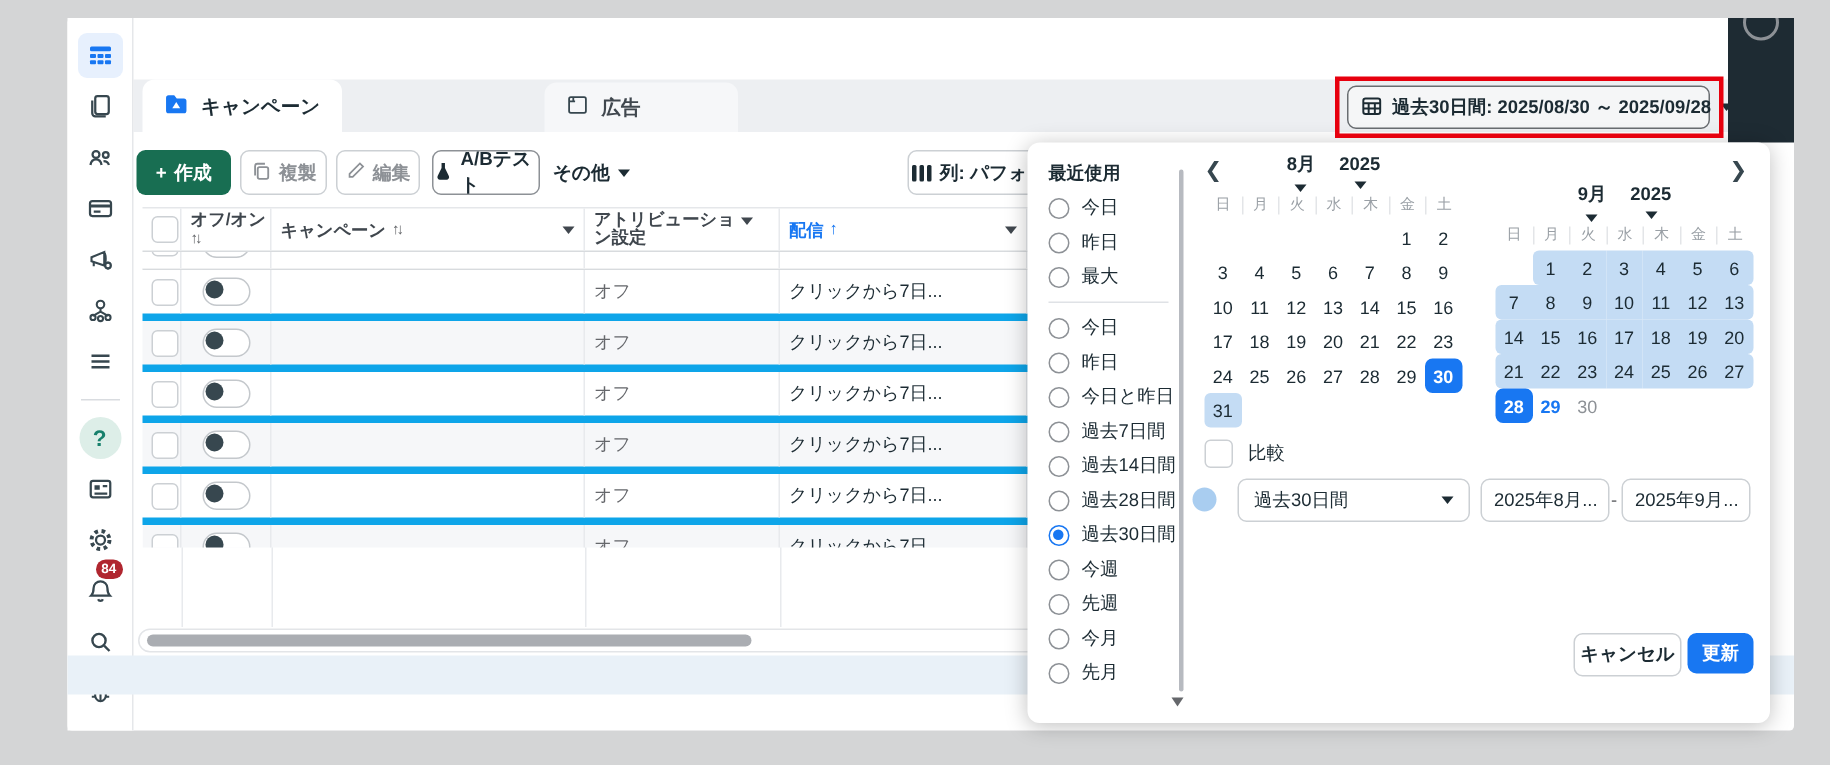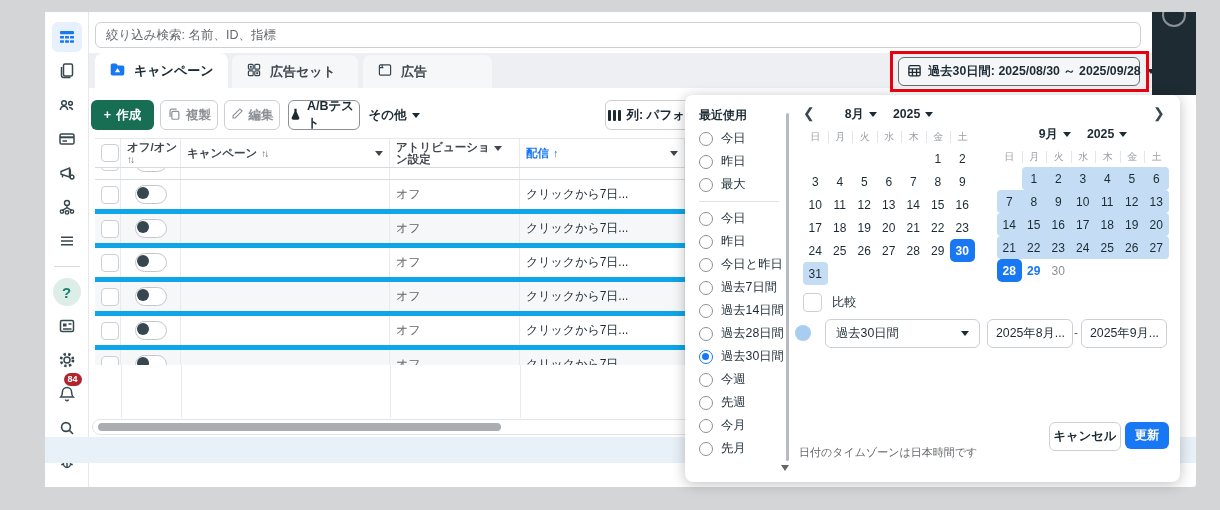--- a/index.html
+++ b/index.html
@@ -83,21 +83,21 @@
   .preset-divider{height:1px;background:#dfe2e6;margin:5px 12px 5px 0;}
   .radio{width:14px;height:14px;border:1.5px solid #8d9196;border-radius:50%;flex:none;box-sizing:border-box;background:#fff;}
   .preset-item.sel .radio{border-color:#1877f2;position:relative;}
   .preset-item.sel .radio::after{content:"";position:absolute;left:2px;top:2px;width:7px;height:7px;border-radius:50%;background:#1877f2;}
   .pscroll{position:absolute;left:101px;top:18px;width:3px;height:348px;background:#b7bac0;border-radius:2px;cursor:grab;}
   .pscroll-arrow{position:absolute;left:96px;top:370px;width:0;height:0;border-left:4px solid transparent;border-right:4px solid transparent;border-top:6px solid #65676b;}
 
   .cal{position:absolute;top:8px;width:172px;}
   .cal.aug{left:118px;} .cal.sep{left:312px;margin-top:20px;}
   .cal-head{display:flex;justify-content:center;gap:16px;align-items:center;height:22px;font-size:12.3px;color:#1c2b33;}
-  .msel{display:flex;align-items:center;gap:5px;cursor:pointer;font-weight:600;}
+  .msel{display:flex;align-items:center;gap:5px;cursor:pointer;font-weight:600;flex-direction:column;}
   .msel .caret{border-top-color:#1c2b33;}
   .wdrow{display:grid;grid-template-columns:repeat(7,24.5px);margin-top:6px;}
   .wd{font-size:10px;color:#9aa0a6;text-align:center;border-left:1px solid #e3e5e8;line-height:12px;}
   .wd:first-child{border-left:none;}
   .daygrid{display:grid;grid-template-columns:repeat(7,24.5px);grid-auto-rows:23px;margin-top:4px;}
   .day{display:flex;align-items:center;justify-content:center;font-size:12px;color:#1c2b33;cursor:pointer;}
   .day:empty{cursor:default;}
   .day.rng{background:#c4dcf4;}
   .day.rs{border-radius:4px 0 0 4px;}
   .day.re{border-radius:0 4px 4px 0;}
@@ -242,40 +242,28 @@
         <span>
             <svg width="20" height="20" viewBox="0 0 20 20" fill="none" stroke="#37474f" stroke-width="1.4">
               <ellipse cx="10" cy="11.3" rx="3.6" ry="4.2"></ellipse>
               <path d="M10 7.1v8.4M7.3 4.8l1.5 2M12.7 4.8l-1.5 2M4.2 9h2.2M4.2 12.5h2.3M13.6 9h2.2M13.5 12.5h2.3"></path>
             </svg>
           </span>
       </div>
     </div>
   </div>
 
-  <input class="searchbar" type="text" placeholder="絞り込み検索: 名前、ID、指標" style="">
 
   <div class="tabrow">
     <div class="tab active">
       <span><svg width="17" height="17" viewBox="0 0 20 20">
             <path fill="#1877f2" d="M2 5a2 2 0 0 1 2-2h4.4l2 2.4H16a2 2 0 0 1 2 2V15a2 2 0 0 1-2 2H4a2 2 0 0 1-2-2z"></path>
             <path fill="#fff" d="M10 8.2l3.1 5H6.9z"></path>
           </svg></span>
       <span>キャンペーン</span>
-    </div>
-    <div class="tab inactive t2">
-      <span><svg width="16" height="16" viewBox="0 0 20 20" fill="none" stroke="#37474f" stroke-width="1.5">
-            <rect x="3" y="3" width="6" height="6" rx="1.2"></rect>
-            <rect x="11" y="3" width="6" height="6" rx="1.2"></rect>
-            <rect x="3" y="11" width="6" height="6" rx="1.2"></rect>
-            <rect x="11" y="11" width="6" height="6" rx="1.2"></rect>
-            <rect x="12.8" y="12.8" width="2.4" height="2.4" fill="#37474f" stroke="none"></rect>
-            <rect x="4.8" y="4.8" width="2.4" height="2.4" fill="#37474f" stroke="none"></rect>
-          </svg></span>
-      <span>広告セット</span>
     </div>
     <div class="tab inactive t3">
       <span><svg width="16" height="16" viewBox="0 0 20 20" fill="none" stroke="#37474f" stroke-width="1.5">
             <rect x="3" y="3.5" width="14" height="13" rx="1.5"></rect>
             <path d="M3 7h5M6.5 3.5V7"></path>
           </svg></span>
       <span>広告</span>
     </div>
   </div>
 
@@ -696,17 +684,16 @@
       <span class="swatch"></span>
       <div class="rsel">
         <span>過去30日間</span>
         <span class="caret"></span>
       </div>
       <input class="dinput din1" type="text" value="2025年8月..." style="">
       <span class="ddash">-</span>
       <input class="dinput din2" type="text" value="2025年9月..." style="">
     </div>
 
-    <div class="tznote">日付のタイムゾーンは日本時間です</div>
     <div class="btn-cancel">キャンセル</div>
     <div class="btn-update">更新</div>
   </div>
 </div>
 
 </body></html>

